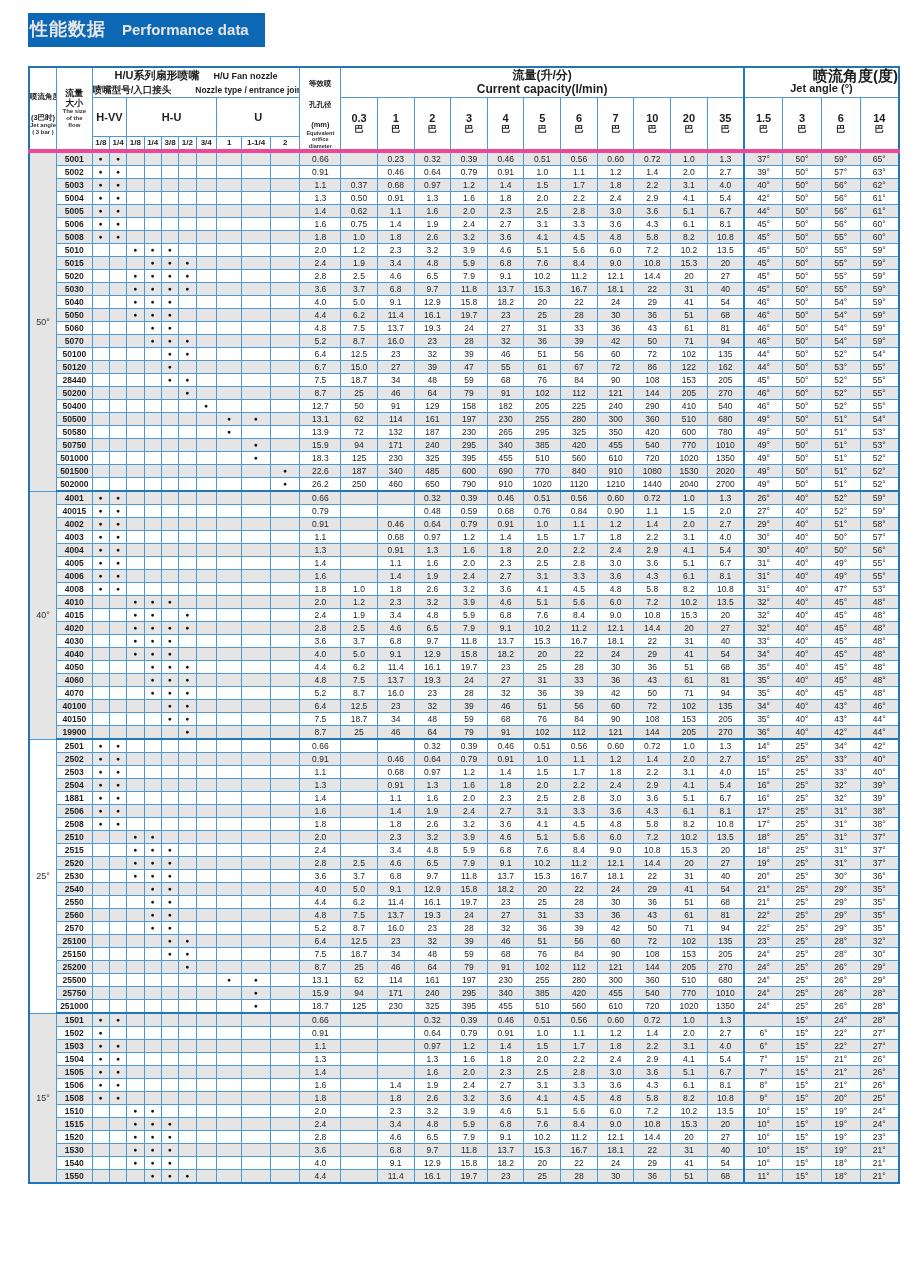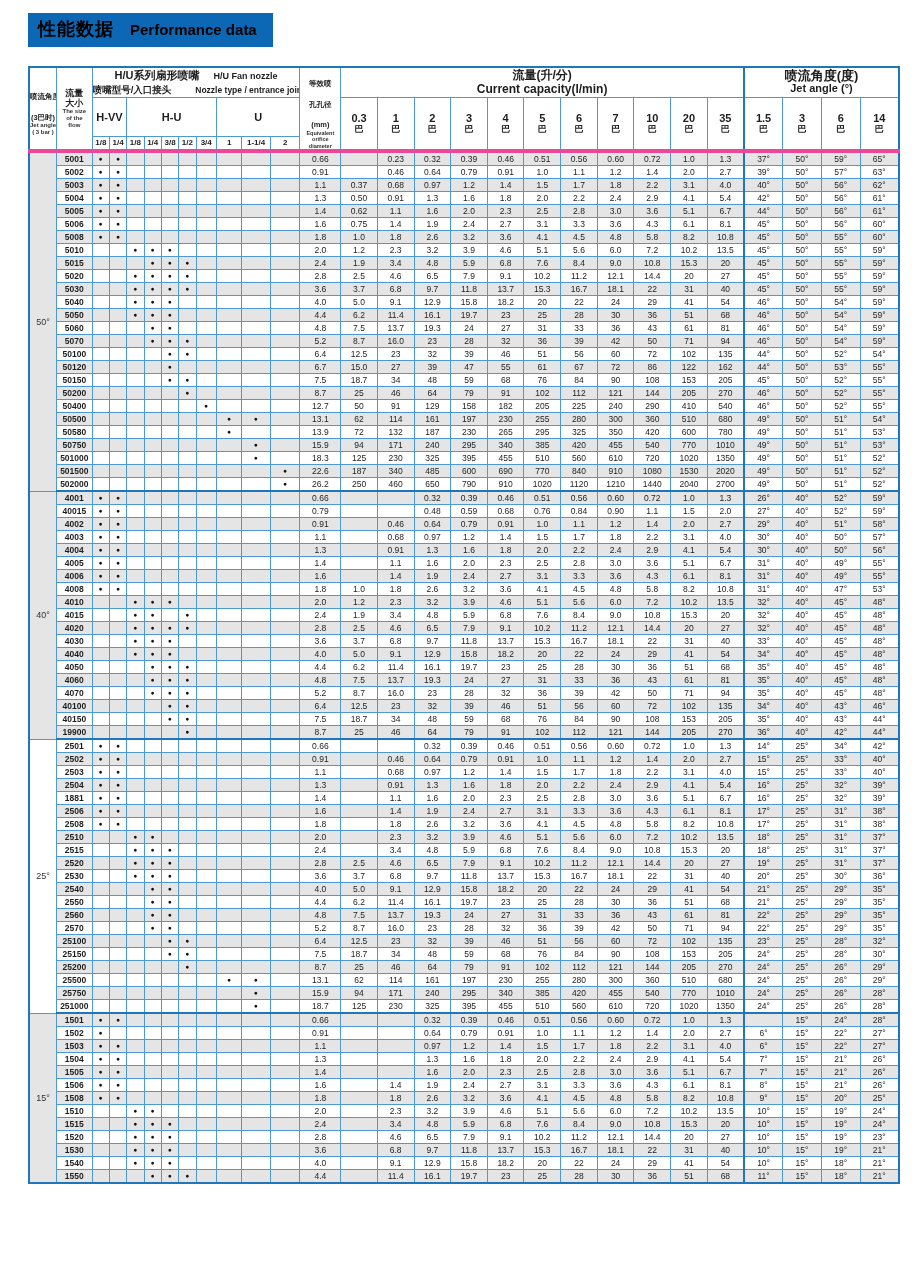--- a/index.html
+++ b/index.html
@@ -1,22 +1,22 @@
 <!DOCTYPE html>
 <html><head>
 <meta charset="utf-8">
 <style>
   * { box-sizing: border-box; margin: 0; padding: 0; }
   html, body { width: 920px; height: 1267px; background: #fdfdfd; overflow: hidden;
     font-family: "Liberation Sans", "DejaVu Sans", sans-serif; }
   #page { position: relative; width: 920px; height: 1267px; background: #ffffff; }
 
   .title-bar { position: absolute; left: 28px; top: 13px; height: 34px;
-    background: #0c68b4; color: #000000; display: flex; align-items: center;
-    padding: 0 16px 2px 10px; gap: 16px; }
+    background: #0c68b4; color: #e5e5e5; display: flex; align-items: center;
+    padding: 0 16px 2px 2px; gap: 16px; }
   .title-zh { font-size: 18px; font-weight: bold; letter-spacing: 1px; }
   .title-en { font-size: 15px; font-weight: bold; }
 
   table.perf { position: absolute; left: 28px; top: 66px; width: 872px;
     border-collapse: collapse; table-layout: fixed;
     border: 2px solid #2076ba; }
   .perf th, .perf td { border: 1px solid #4d99d6; text-align: center;
     vertical-align: middle; padding: 0; overflow: hidden; white-space: nowrap;
     color: #1d1d1d; background: #fff; }
 
@@ -29,21 +29,21 @@
   .en6  { font-size: 6px;  line-height: 7px; color: #333; }
   .zh9  { font-size: 9px;  font-weight: bold; line-height: 10px; }
   .h-nozzle div { line-height: 12px; }
   .h-nozzle .zh11 { font-size: 11px; font-weight: bold; margin-right: 14px; }
   .h-nozzle .en9  { font-size: 9px;  font-weight: bold; }
   .h-nozzle .zh95 { font-size: 9.5px; font-weight: bold; margin-right: 24px; }
   .h-nozzle .en8  { font-size: 8.5px; font-weight: bold; }
   .h-orifice .en55 { font-size: 5.5px; line-height: 6.5px; color: #333; }
   .h-cap .zh12 { font-size: 12px; font-weight: bold; line-height: 14px; }
   .h-cap .en12 { font-size: 12px; font-weight: bold; line-height: 14px; }
-  .h-jet .zh11 { font-size: 13px; font-weight: bold; line-height: 13px; }
+  .h-jet .zh11 { font-size: 15px; font-weight: bold; line-height: 13px; text-align: right; }
   .h-jet .en11 { font-size: 11px; font-weight: bold; line-height: 13px; }
   .nz-type { font-size: 11px; font-weight: bold; }
   .nz-size { font-size: 8px; font-weight: bold; }
   .h-press .pnum { font-size: 11px; font-weight: bold; line-height: 12px; }
   .h-press .punit { font-size: 9px; line-height: 11px; }
 
   
   .perf tbody td { height: 12.7px; font-size: 8.5px; line-height: 12px; }
   .perf tbody tr.alt td { background: #e5e5e5; }
   .perf tbody td.gangle { background: #fff; font-size: 9px; color: #333; }
@@ -683,21 +683,21 @@
           <td class="cap">72</td>
           <td class="cap">86</td>
           <td class="cap">122</td>
           <td class="cap">162</td>
           <td class="jet secL">44°</td>
           <td class="jet">50°</td>
           <td class="jet">53°</td>
           <td class="jet">55°</td>
         </tr>
         <tr>
-          <td class="model">50150</td>
+          <td class="model">28440</td>
           <td class="dot"></td>
           <td class="dot"></td>
           <td class="dot"></td>
           <td class="dot"></td>
           <td class="dot">●</td>
           <td class="dot">●</td>
           <td class="dot"></td>
           <td class="dot"></td>
           <td class="dot"></td>
           <td class="dot"></td>

